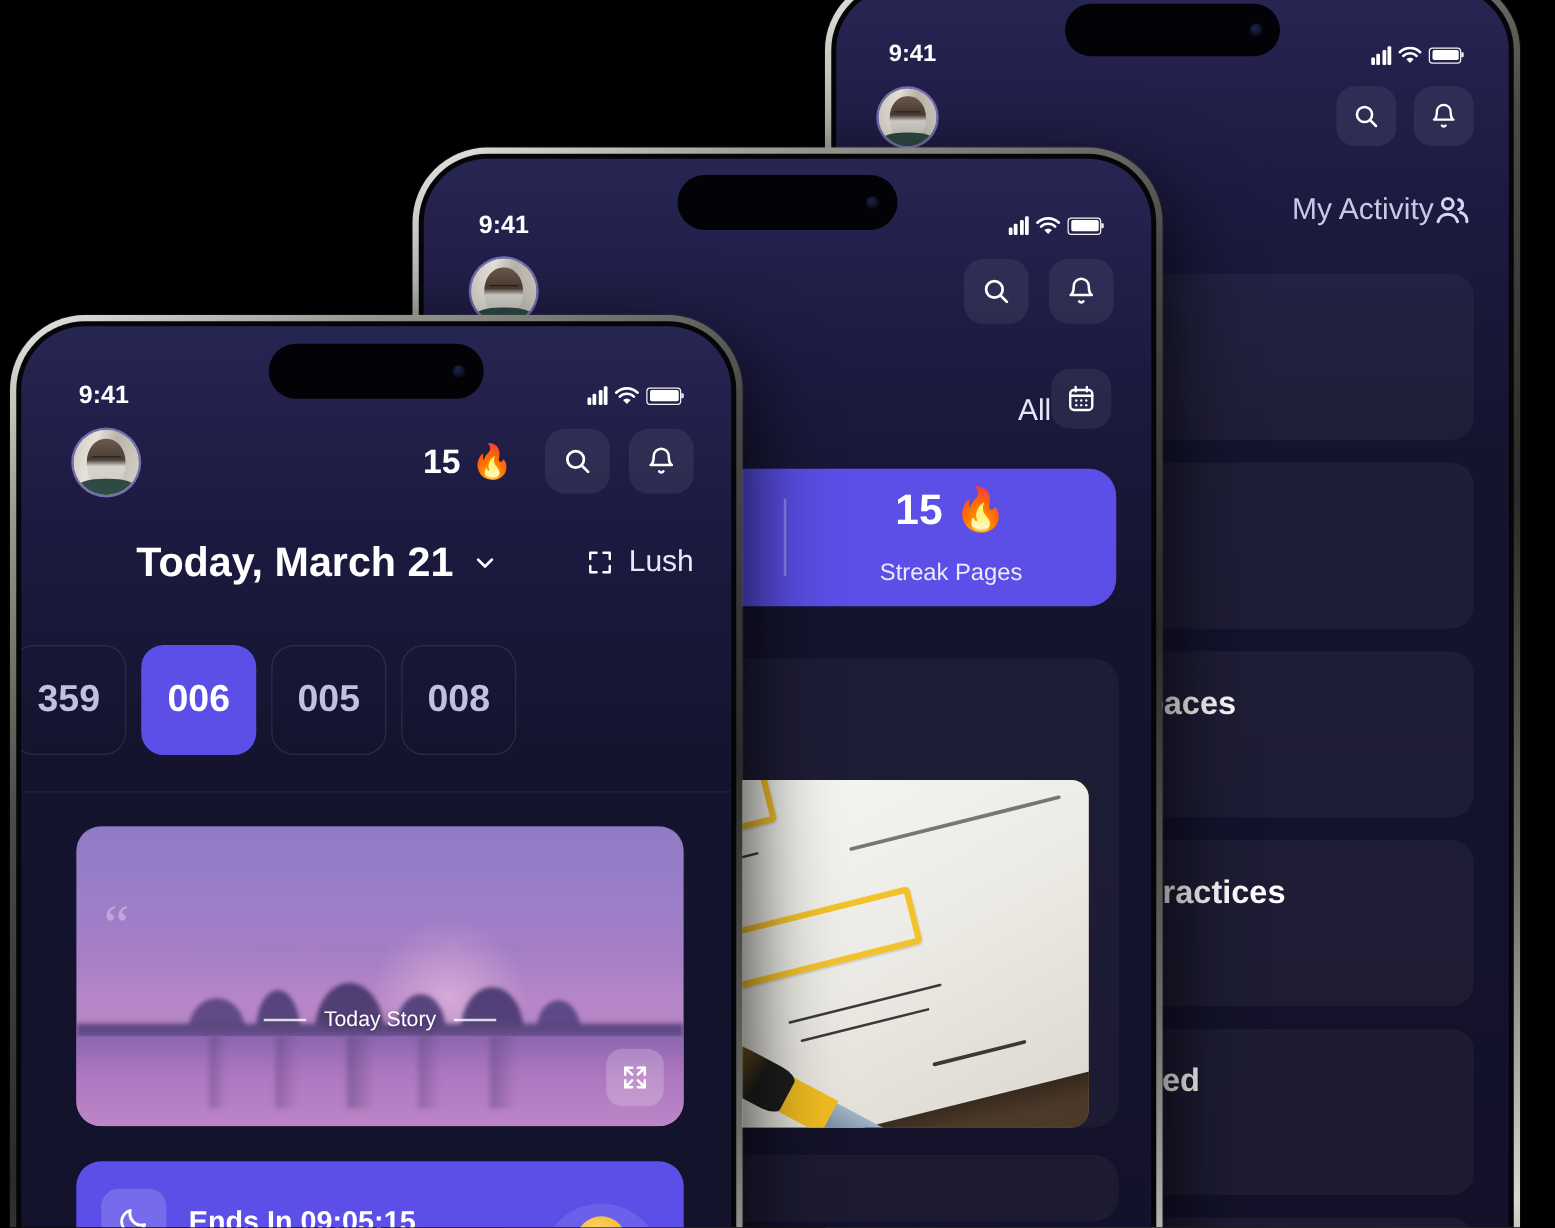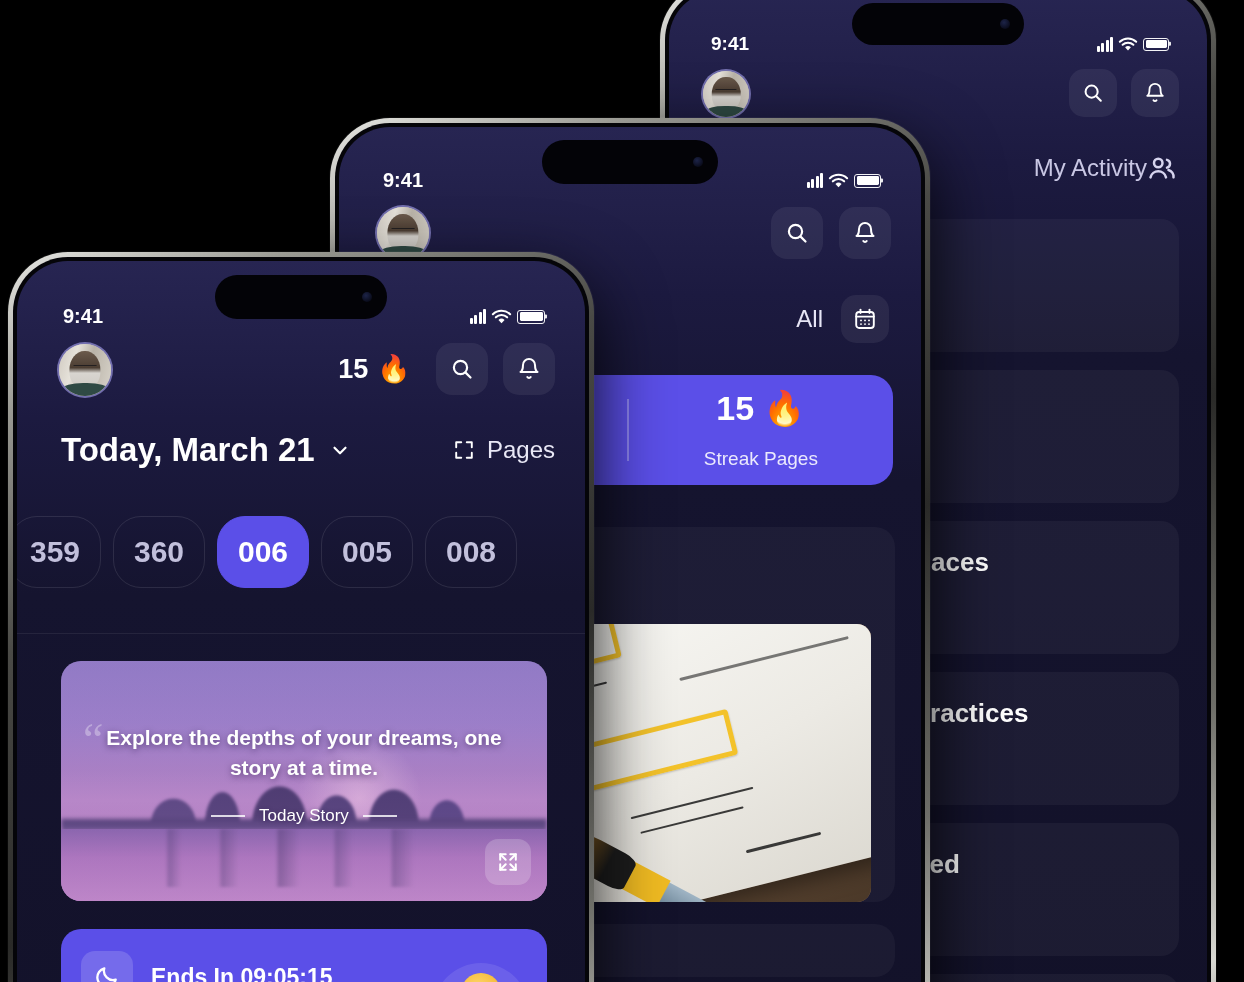--- a/index.html
+++ b/index.html
@@ -77,21 +77,21 @@
   #phone-mid { width: 600px; height: 1062px; left: 330px; top: 118px; border-radius: 60px; }
   #phone-mid .bezel { border-radius: 55px; }
   #phone-mid .screen { border-radius: 51px; }
   #phone-mid .island { width: 176px; height: 44px; top: 13px; padding-right: 15px; }
   #phone-mid .statusbar { top: 42px; left: 44px; right: 40px; font-size: 20px; }
   #pm-header { position: absolute; top: 80px; left: 38px; right: 30px;
     display: flex; align-items: center; justify-content: flex-end; gap: 16px; }
   #pm-header .avatar { width: 52px; height: 52px; position: absolute; left: 0; top: 0; }
   #pm-header .iconbtn { width: 52px; height: 52px; border-radius: 16px; }
   #pm-sub { position: absolute; top: 168px; left: 38px; right: 32px;
-    display: flex; align-items: center; justify-content: flex-end; gap: 18px; }
+    display: flex; align-items: flex-end; justify-content: flex-end; }
   #pm-sub .lbl { color: #e6e5f5; font-size: 24px; font-weight: 500; }
   #pm-sub .iconbtn { width: 48px; height: 48px; border-radius: 15px; }
   #pm-stats { position: absolute; left: 24px; right: 28px; top: 248px; height: 110px;
     background: #5b4fe8; border-radius: 22px; display: flex; align-items: center; }
   #pm-stats .col { flex: 1; text-align: center; }
   #pm-stats .sep { width: 1.5px; height: 62px; background: rgba(255,255,255,.30); }
   #pm-stats .v { color:#fff; font-size: 34px; font-weight: 800; line-height: 1.1;
     display:flex; align-items:center; justify-content:center; gap: 9px; }
   #pm-stats .k { color: rgba(255,255,255,.88); font-size: 19px; margin-top: 20px; font-weight: 500; }
   #pm-entries { position: absolute; left: 24px; right: 26px; top: 400px;
@@ -134,24 +134,24 @@
   #phone-front .island { width: 172px; height: 44px; top: 14px; padding-right: 15px; }
   #phone-front .statusbar { top: 44px; left: 46px; right: 40px; font-size: 20px; }
   #pf-header { position: absolute; top: 82px; left: 42px; right: 30px;
     display: flex; align-items: center; justify-content: flex-end; gap: 15px; }
   #pf-header .avatar { width: 52px; height: 52px; position: absolute; left: 0; top: 1px; }
   #pf-header .streak { color:#fff; font-size: 27px; font-weight: 800;
     display: flex; align-items: center; gap: 9px; margin-right: 10px; }
   #pf-header .iconbtn { width: 52px; height: 52px; border-radius: 16px; }
   #pf-title { position: absolute; top: 170px; left: 44px; right: 30px;
     display: flex; align-items: center; justify-content: space-between; }
-  #pf-title .dt { color:#fff; font-size: 33px; font-weight: 700; display:flex; align-items:center; gap: 14px; white-space: nowrap; }
+  #pf-title .dt { color:#fff; font-size: 33px; font-weight: 700; display:flex; align-items:center; gap: 14px; white-space: nowrap; margin-left: 48px; }
   #pf-title .rt { display: flex; align-items: center; gap: 12px; color:#e9e8f6; font-size: 24px; font-weight: 500; }
   #pf-days { position: absolute; top: 255px; left: -8px; right: 10px; display: flex; gap: 12px; }
-  .day { width: 92px; height: 72px; border-radius: 28px; display:flex; align-items:center; justify-content:center;
+  .day { width: 92px; height: 88px; border-radius: 18px; display:flex; align-items:center; justify-content:center;
     border: 1px solid rgba(255,255,255,.10); color: #c2c0dc; font-size: 30px; font-weight: 600; flex: none; }
   .day.active { background: #5b4fe8; border-color: #5b4fe8; color:#fff; font-weight: 800; }
   #pf-divider { position:absolute; left:0; right:0; top: 372px; height: 1px; background: rgba(255,255,255,.07); }
 
   #pf-quote { position: absolute; left: 44px; right: 38px; top: 400px; height: 240px;
     border-radius: 20px; overflow: hidden; }
   .dreamscape { position: absolute; inset: 0;
     background:
       linear-gradient(180deg, #8f79c4 0%, #9b7ec9 26%, #a97fc4 46%, #b987c8 58%, #b37fc0 74%, #a878bd 100%); }
   .dreamscape .sun { position:absolute; left: 48%; top: 30%; width: 130px; height: 130px;
@@ -475,45 +475,43 @@
               <polyline points="6,9.5 12,15.5 18,9.5"></polyline>
             </svg>
           </div>
           <div class="rt">
             <svg width="22" height="22" viewBox="0 0 24 24" fill="none" stroke="#fff" stroke-width="2.1" stroke-linecap="round" stroke-linejoin="round">
               <polyline points="3.5,9 3.5,3.5 9,3.5"></polyline>
                 <polyline points="15,3.5 20.5,3.5 20.5,9"></polyline>
               <polyline points="20.5,15 20.5,20.5 15,20.5"></polyline>
                 <polyline points="9,20.5 3.5,20.5 3.5,15"></polyline>
             </svg>
-            <span>Pages</span>
+            <span>Lush</span>
           </div>
         </div>
 
         <div id="pf-days">
           <div class="day">359</div>
-          <div class="day">360</div>
           <div class="day active">006</div>
           <div class="day">005</div>
           <div class="day">008</div>
         </div>
 
         <div id="pf-divider"></div>
 
         <div id="pf-quote">
           <div class="dreamscape">
             <span class="sun"></span>
               <span class="trees"></span>
             <span class="shore"></span>
               <span class="water"></span>
             <span class="refl"></span>
               <span class="veil"></span>
           </div>
           <span class="qmark">“</span>
-          <div class="qtext">Explore the depths of your dreams, one story at a time.</div>
           <div class="qattr">
             <span class="ln"></span>
             <span>Today Story</span>
             <span class="ln"></span>
           </div>
           <div class="expand">
             <svg width="22" height="22" viewBox="0 0 24 24" fill="none" stroke="#fff" stroke-width="2.2" stroke-linecap="round" stroke-linejoin="round">
               <polyline points="9.5,3.5 3.5,3.5 3.5,9.5"></polyline>
                 <line x1="3.5" y1="3.5" x2="9.5" y2="9.5"></line>
               <polyline points="14.5,3.5 20.5,3.5 20.5,9.5"></polyline>

